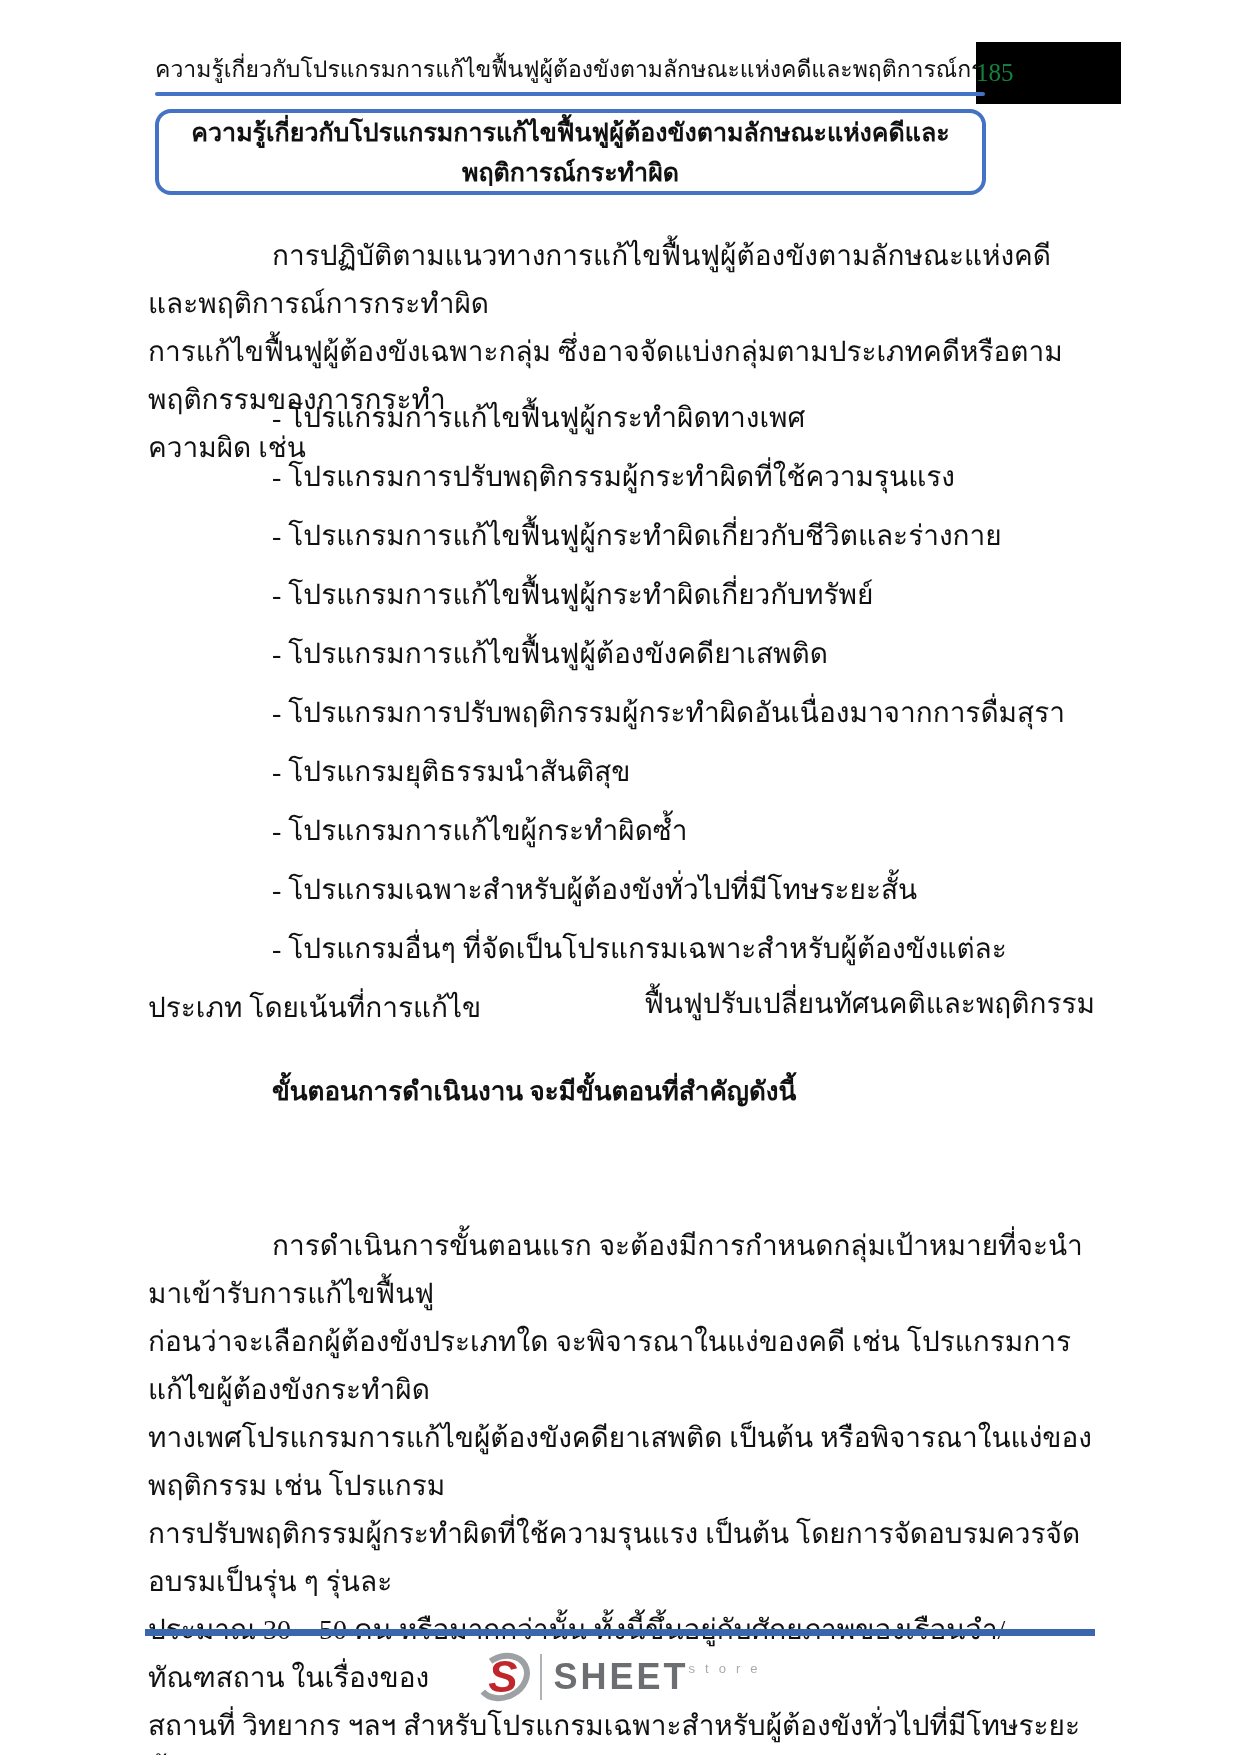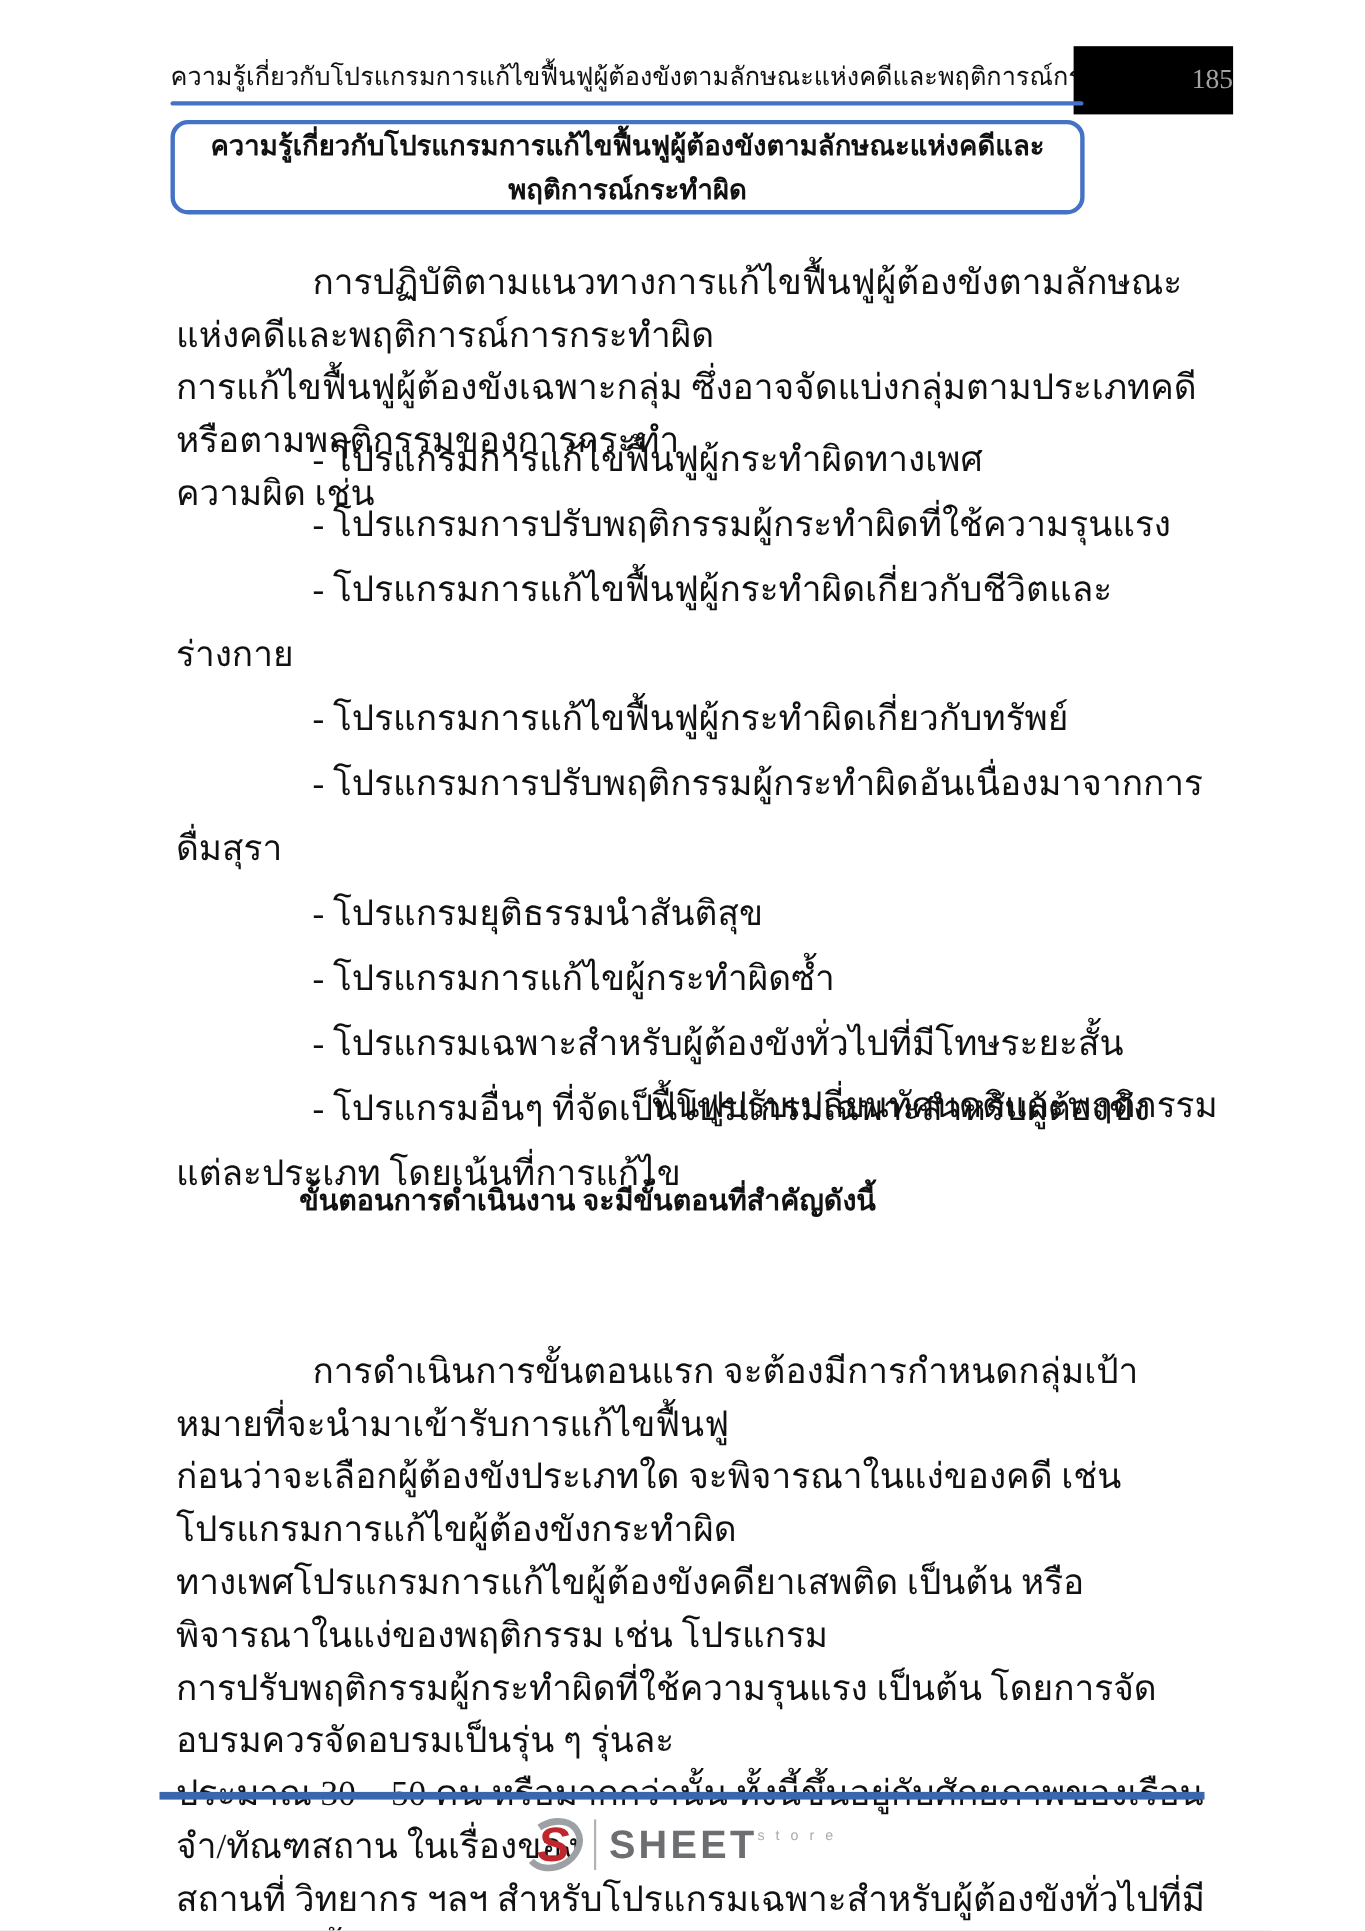--- a/index.html
+++ b/index.html
@@ -19,43 +19,43 @@
     left: 155px; top: 50px; width: 830px;
     text-align: center;
     font-size: 23px;
     line-height: 40px;
     white-space: nowrap;
   }
   .page-number-box {
     position: absolute;
     left: 976px; top: 42px; width: 145px; height: 62px;
     background: #000000;
-    color: #a3a3a3;
-    display: flex; align-items: center; justify-content: flex-end;
+    color: #15803d;
+    display: flex; align-items: center; justify-content: flex-start;
     font-size: 25px;
   }
   .header-rule {
     position: absolute;
     left: 155px; top: 92px; width: 830px; height: 4px;
     background: #4472C4;
     border-radius: 2px;
   }
   
   .title-box {
     position: absolute;
     left: 155px; top: 109px; width: 823px; height: 78px;
     border: 4px solid #4472C4;
     border-radius: 16px;
     display: flex; align-items: center; justify-content: center;
     font-weight: bold;
     font-size: 25px;
     text-align: center;
   }
   
-  .body-block { position: absolute; left: 160px; width: 947px; font-size: 32px; }
+  .body-block { position: absolute; left: 148px; width: 947px; font-size: 28px; }
   .intro { top: 232px; }
   .intro .t-line { line-height: 48px; }
   .intro .t-line:first-child { text-indent: 124px; }
   .program-list { top: 388px; }
   .program-list .list-item { line-height: 59px; text-indent: 124px; }
   .list-continuation { top: 978px; line-height: 52px; text-align: right; }
   .section-heading {
     position: absolute; left: 272px; top: 1072px;
     font-size: 26px; font-weight: bold; line-height: 40px;
   }
@@ -111,20 +111,21 @@
       <div class="t-line">การปฏิบัติตามแนวทางการแก้ไขฟื้นฟูผู้ต้องขังตามลักษณะแห่งคดีและพฤติการณ์การกระทำผิด</div>
       <div class="t-line">การแก้ไขฟื้นฟูผู้ต้องขังเฉพาะกลุ่ม ซึ่งอาจจัดแบ่งกลุ่มตามประเภทคดีหรือตามพฤติกรรมของการกระทำ</div>
       <div class="t-line">ความผิด เช่น</div>
     </div>
 
   <div class="body-block program-list">
       <div class="list-item">- โปรแกรมการแก้ไขฟื้นฟูผู้กระทำผิดทางเพศ</div>
       <div class="list-item">- โปรแกรมการปรับพฤติกรรมผู้กระทำผิดที่ใช้ความรุนแรง</div>
       <div class="list-item">- โปรแกรมการแก้ไขฟื้นฟูผู้กระทำผิดเกี่ยวกับชีวิตและร่างกาย</div>
       <div class="list-item">- โปรแกรมการแก้ไขฟื้นฟูผู้กระทำผิดเกี่ยวกับทรัพย์</div>
+      <div class="list-item">- โปรแกรมการแก้ไขฟื้นฟูผู้ต้องขังคดียาเสพติด</div>
       <div class="list-item">- โปรแกรมการปรับพฤติกรรมผู้กระทำผิดอันเนื่องมาจากการดื่มสุรา</div>
       <div class="list-item">- โปรแกรมยุติธรรมนำสันติสุข</div>
       <div class="list-item">- โปรแกรมการแก้ไขผู้กระทำผิดซ้ำ</div>
       <div class="list-item">- โปรแกรมเฉพาะสำหรับผู้ต้องขังทั่วไปที่มีโทษระยะสั้น</div>
       <div class="list-item">- โปรแกรมอื่นๆ ที่จัดเป็นโปรแกรมเฉพาะสำหรับผู้ต้องขังแต่ละประเภท โดยเน้นที่การแก้ไข</div>
     </div>
 
   <div class="body-block list-continuation">ฟื้นฟูปรับเปลี่ยนทัศนคติและพฤติกรรม</div>
 
   <div class="section-heading">ขั้นตอนการดำเนินงาน จะมีขั้นตอนที่สำคัญดังนี้</div>

